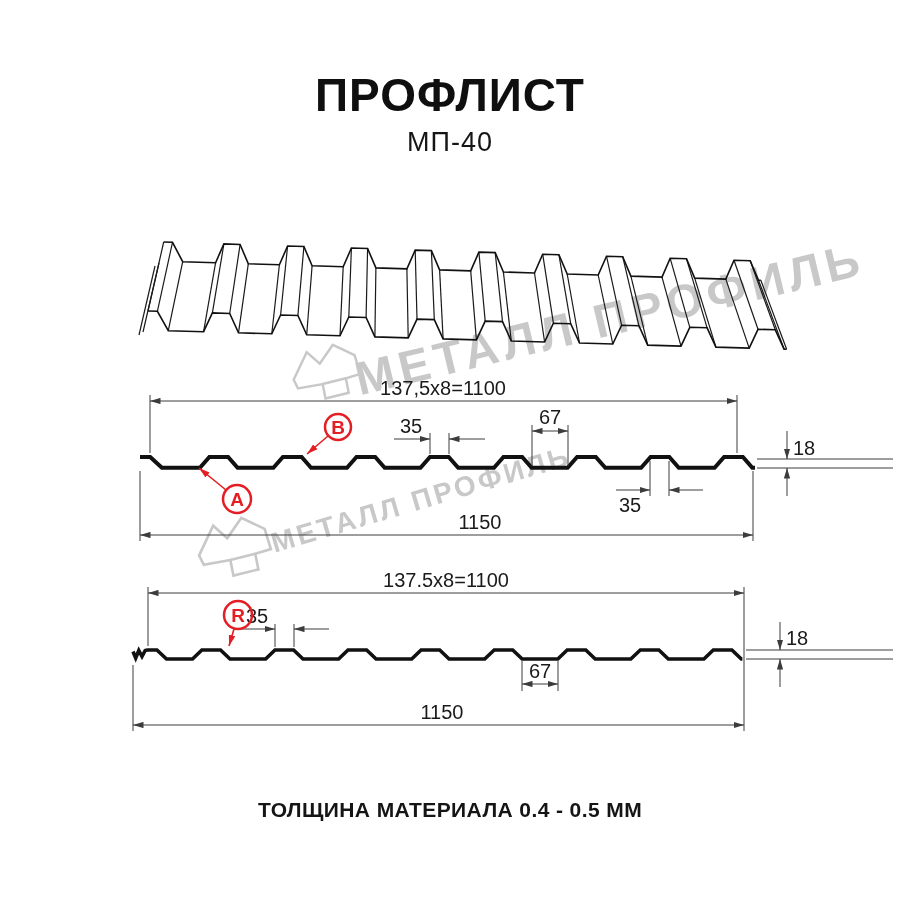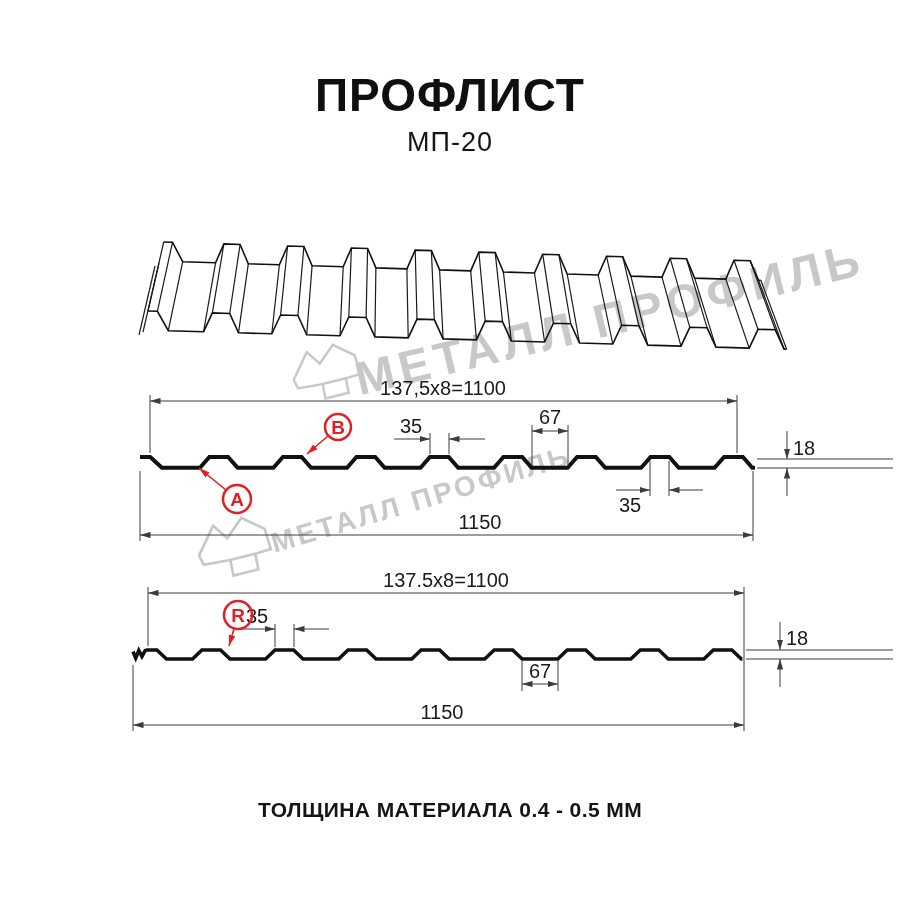--- a/index.html
+++ b/index.html
@@ -31,21 +31,21 @@
 </svg>
 <div id="wm1-text" class="abs wm-text">МЕТАЛЛ ПРОФИЛЬ</div>
 
 <svg class="wm" style="left:196px;top:514px" width="78" height="64" viewBox="0 0 100 80">
   <polygon points="4,52 22,14 40,30 58,4 88,18 96,44 76,50 80,70 48,78 44,58 10,64" stroke="#c8c8c8" stroke-width="3.4" fill="none"></polygon>
   <line x1="76" y1="50" x2="44" y2="58" stroke="#c8c8c8" stroke-width="3.4"></line>
 </svg>
 <div id="wm2-text" class="abs wm-text">МЕТАЛЛ ПРОФИЛЬ</div>
 
 <div id="title" class="abs ctr">ПРОФЛИСТ</div>
-<div id="subtitle" class="abs ctr">МП-20</div>
+<div id="subtitle" class="abs ctr">МП-40</div>
 
 <svg id="view3d" style="left:128px;top:220px" width="680" height="150" viewBox="0 0 680 150">
   <g id="g3c" stroke="#1a1a1a" stroke-width="1.2">
       <line x1="20.0" y1="91.0" x2="35.7" y2="22.0"></line>
       <line x1="29.4" y1="91.3" x2="44.5" y2="22.3"></line>
       <line x1="40.3" y1="110.7" x2="54.7" y2="41.7"></line>
       <line x1="75.6" y1="111.7" x2="87.6" y2="42.7"></line>
       <line x1="84.4" y1="92.9" x2="95.9" y2="23.9"></line>
       <line x1="101.7" y1="93.5" x2="112.1" y2="24.5"></line>
       <line x1="110.5" y1="112.8" x2="120.3" y2="43.8"></line>

